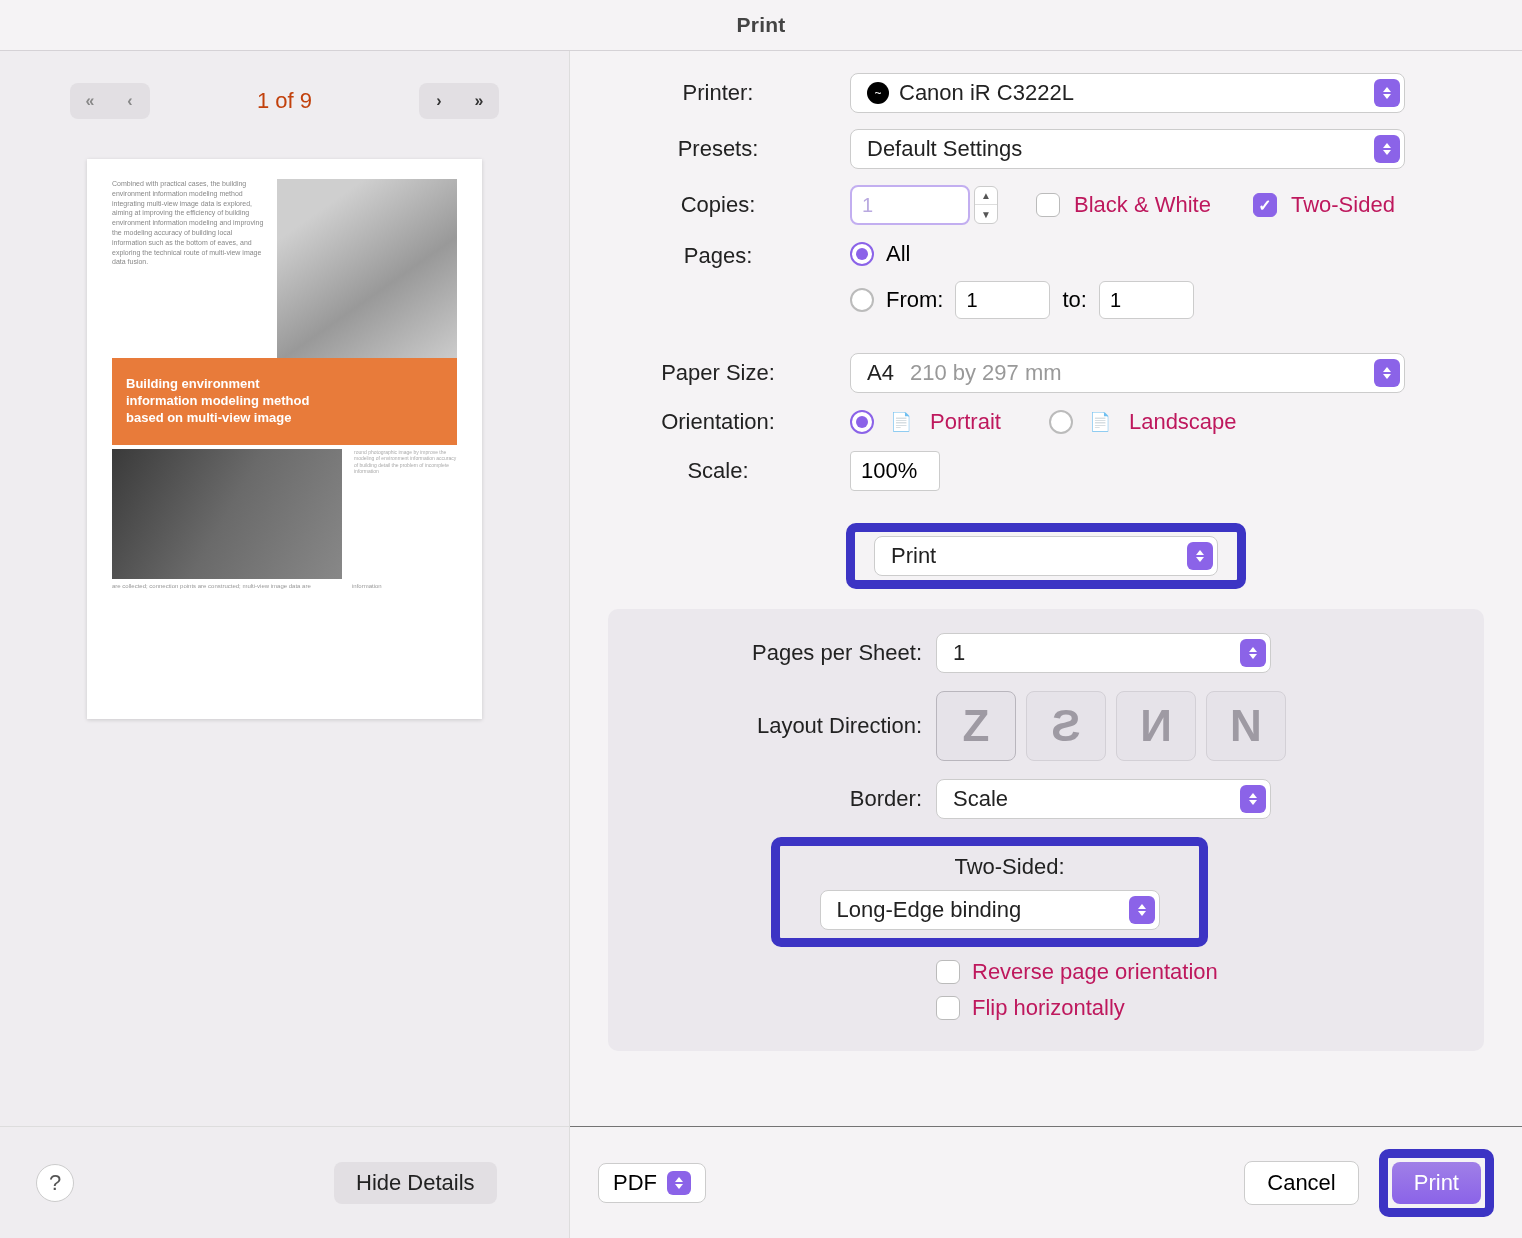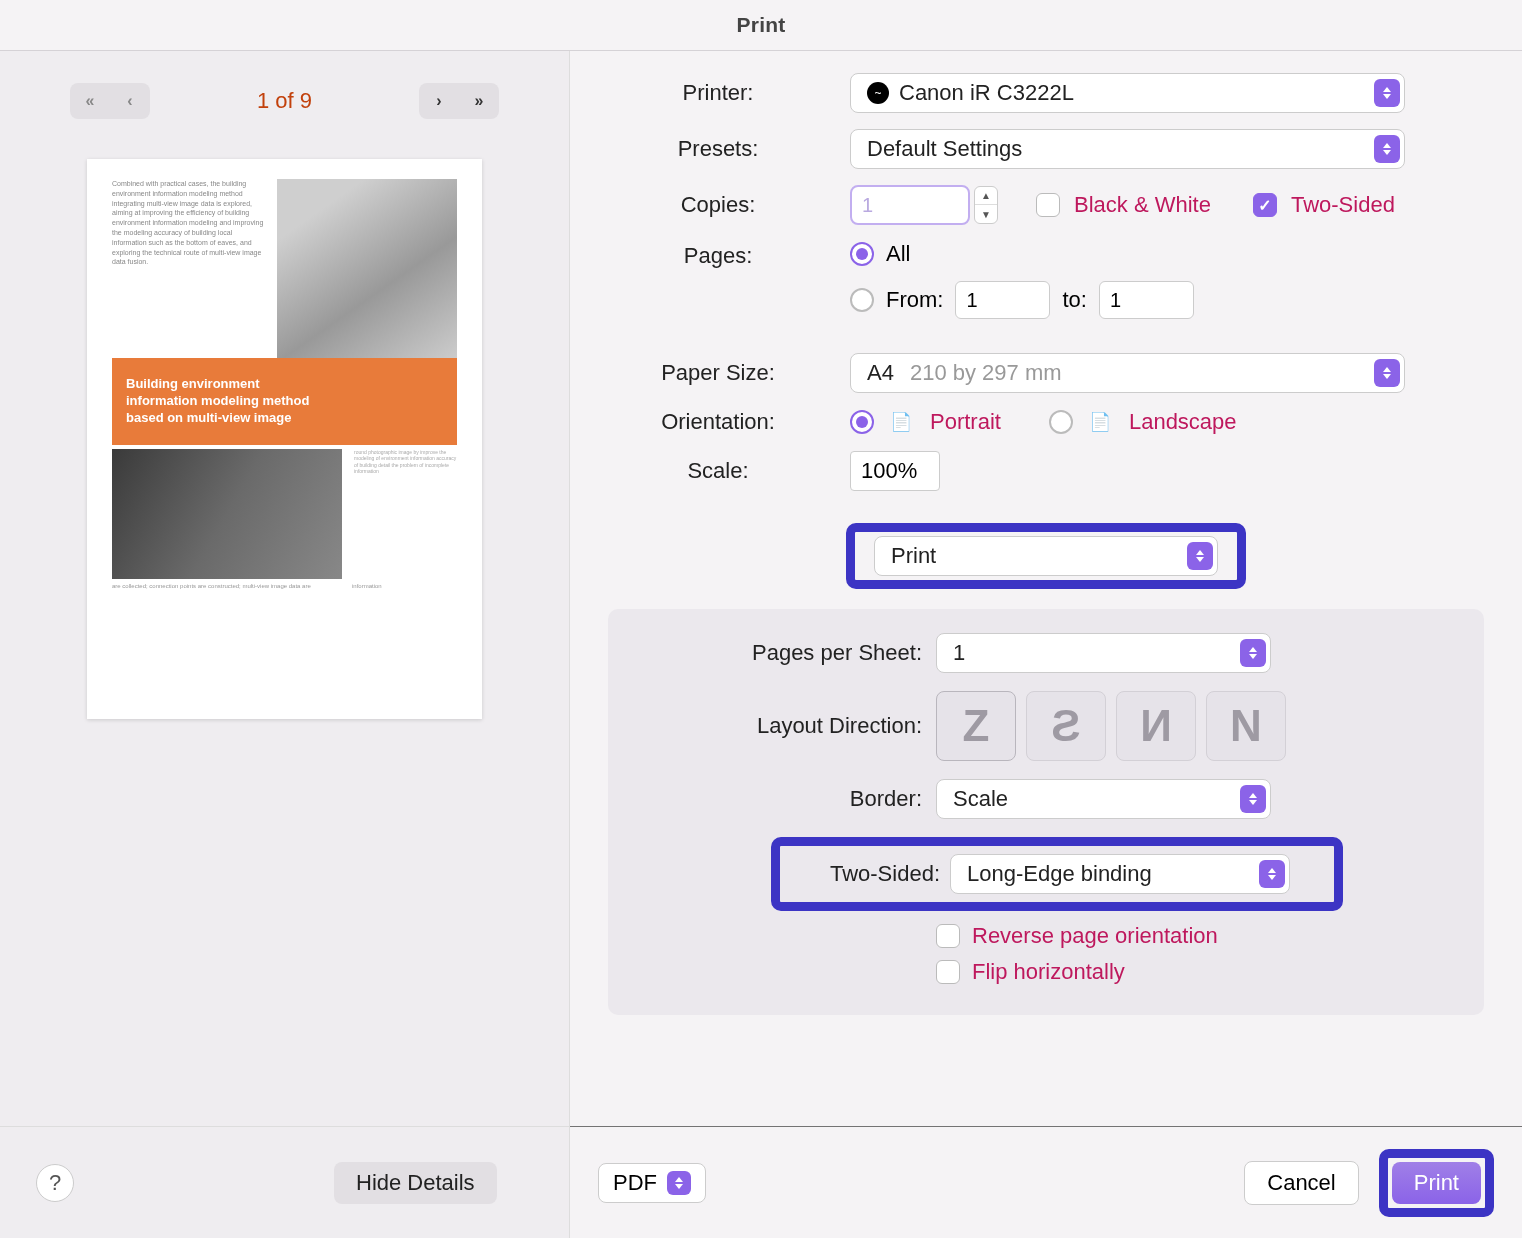--- a/index.html
+++ b/index.html
@@ -259,21 +259,21 @@
         <div class="layout-row">
           <div class="layout-label">Border:</div>
           <div class="layout-control">
             <div class="select md">
               <span>Scale</span>
               <div class="select-handle"></div>
             </div>
           </div>
         </div>
 
-        <div class="highlight two-sided-h" style="margin-left:145px; width:572px;">
+        <div class="highlight two-sided-h" style="margin-left:145px; width:437px;flex-direction:column;">
           <div style="width:150px; text-align:right; font-size:22px; color:#222;">Two-Sided:</div>
           <div class="select md" style="width:340px">
             <span>Long-Edge binding</span>
             <div class="select-handle"></div>
           </div>
         </div>
 
         <div style="height:12px"></div>
 
         <div class="ck-row">

